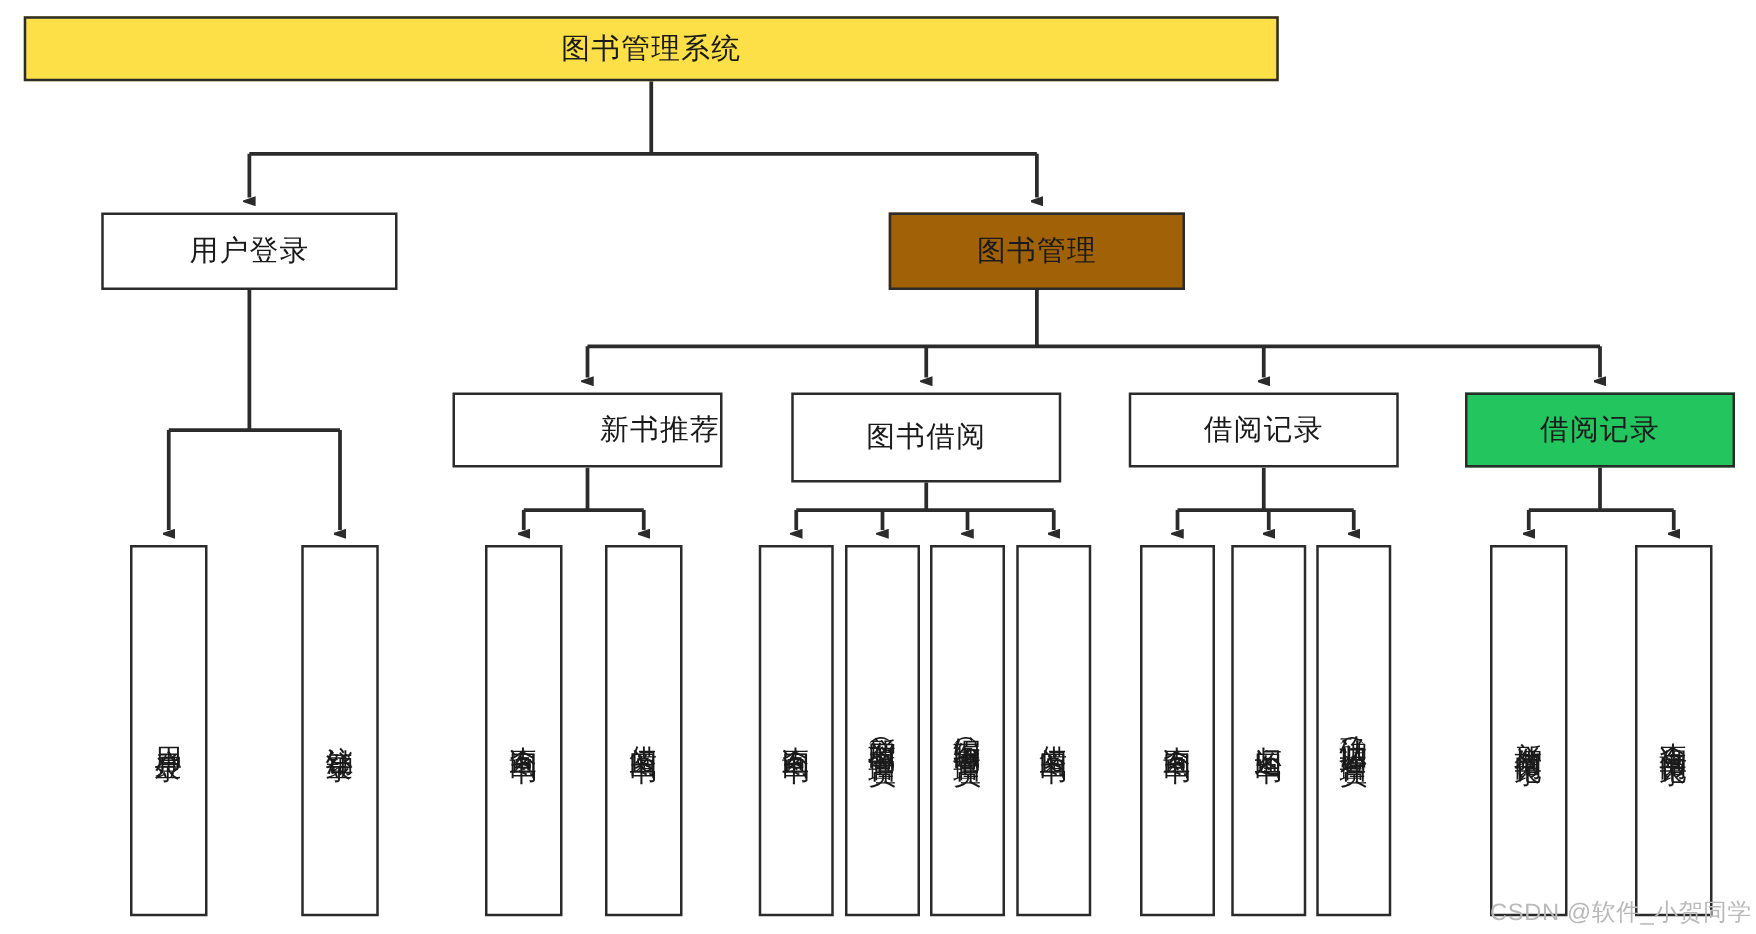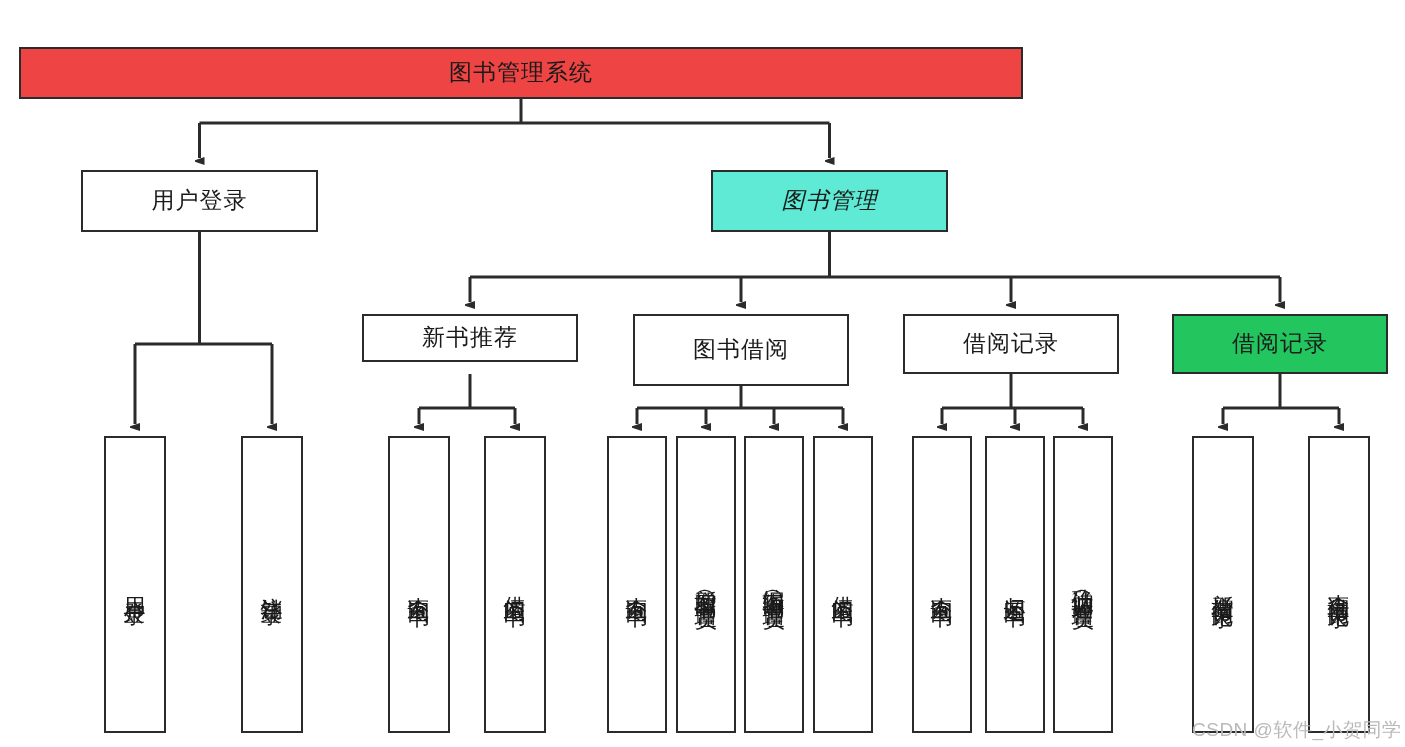--- a/index.html
+++ b/index.html
@@ -109,30 +109,30 @@
         <path d="M 1015 408 L 1015 424" stroke="#2b2b2b" stroke-width="3" fill="none" marker-end="url(#arrowhead)"></path>
         <path d="M 1083 408 L 1083 424" stroke="#2b2b2b" stroke-width="3" fill="none" marker-end="url(#arrowhead)"></path>
         <path d="M 1280 374 L 1280 408" stroke="#2b2b2b" stroke-width="3" fill="none"></path>
         <path d="M 1223 408 L 1339 408" stroke="#2b2b2b" stroke-width="3" fill="none"></path>
         <path d="M 1223 408 L 1223 424" stroke="#2b2b2b" stroke-width="3" fill="none" marker-end="url(#arrowhead)"></path>
         <path d="M 1339 408 L 1339 424" stroke="#2b2b2b" stroke-width="3" fill="none" marker-end="url(#arrowhead)"></path>
       </g>
   </svg>
 
   <div id="nodes-layer">
-      <div class="node horiz" style="left: 19px; top: 13px; width: 1004px; height: 52px; border-color: rgb(43, 43, 43); background: #ef4444; margin-top: 34px;">
+      <div class="node horiz" style="left: 19px; top: 13px; width: 1004px; height: 52px; border-color: rgb(43, 43, 43); background: #fde047;">
         <span class="node-label">图书管理系统</span>
       </div>
       <div class="node horiz" style="left: 81px; top: 170px; width: 237px; height: 62px; border-color: rgb(43, 43, 43); background: rgb(255, 255, 255);">
         <span class="node-label">用户登录</span>
       </div>
-      <div class="node horiz" style="left: 711px; top: 170px; width: 237px; height: 62px; border-color: rgb(43, 43, 43); background: #5eead4; font-style: italic;">
+      <div class="node horiz" style="left: 711px; top: 170px; width: 237px; height: 62px; border-color: rgb(43, 43, 43); background: #a16207;">
         <span class="node-label">图书管理</span>
       </div>
-      <div class="node horiz" style="left: 362px; top: 314px; width: 216px; height: 48px; border-color: rgb(43, 43, 43); background: rgb(255, 255, 255);">
+      <div class="node horiz" style="left: 362px; top: 314px; width: 216px; height: 60px; border-color: rgb(43, 43, 43); background: rgb(255, 255, 255); justify-content: flex-end;">
         <span class="node-label">新书推荐</span>
       </div>
       <div class="node horiz" style="left: 633px; top: 314px; width: 216px; height: 72px; border-color: rgb(43, 43, 43); background: rgb(255, 255, 255);">
         <span class="node-label">图书借阅</span>
       </div>
       <div class="node horiz" style="left: 903px; top: 314px; width: 216px; height: 60px; border-color: rgb(43, 43, 43); background: rgb(255, 255, 255);">
         <span class="node-label">借阅记录</span>
       </div>
       <div class="node horiz" style="left: 1172px; top: 314px; width: 216px; height: 60px; border-color: rgb(43, 43, 43); background: #22c55e;">
         <span class="node-label">借阅记录</span>

